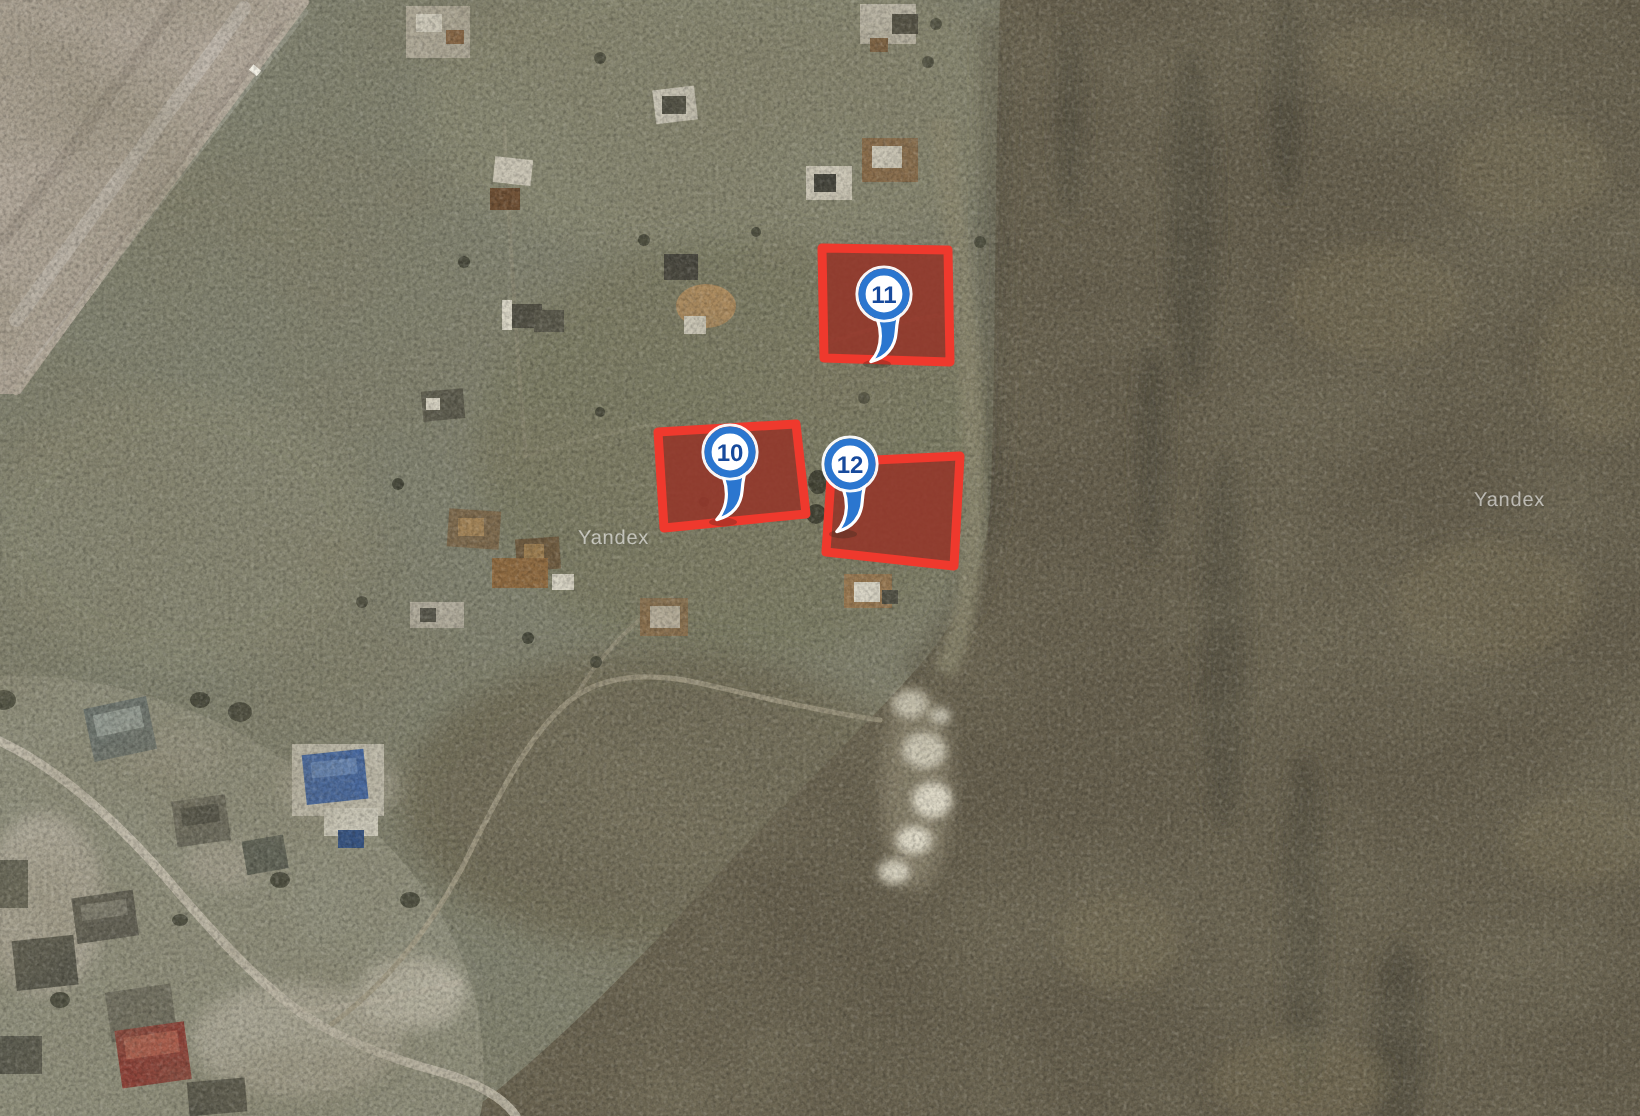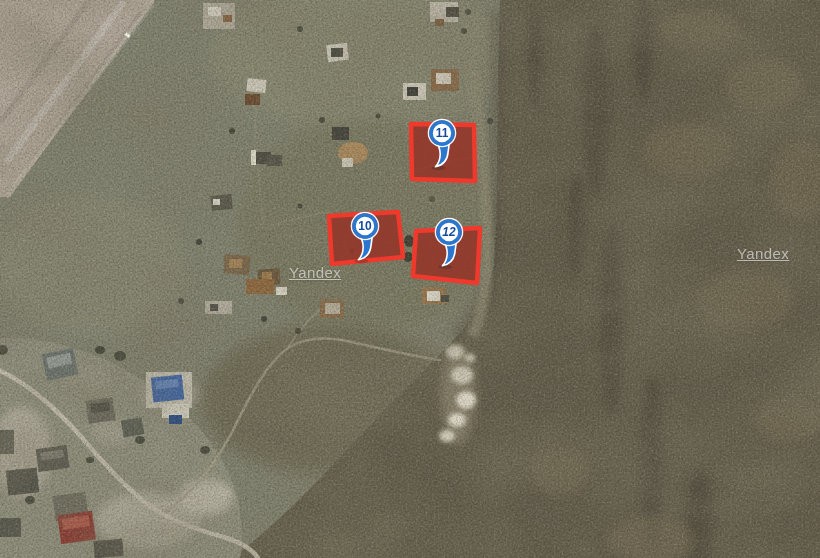--- a/index.html
+++ b/index.html
@@ -8,27 +8,26 @@
     width:820px;height:558px;
     overflow:hidden;
     background:#828370;
     font-family:"Liberation Sans",sans-serif;
   }
   #map svg{position:absolute;left:0;top:0;}
   #markers-layer{position:absolute;left:0;top:0;width:820px;height:558px;}
   .marker{position:absolute;width:34px;height:53px;}
   .watermark{
     position:absolute;
-    font-size:15px;
+    font-size:10px;
     letter-spacing:0.4px;
     color:rgba(255,255,255,0.58);
     text-shadow:0 1px 2px rgba(50,50,40,0.45);
     white-space:nowrap;
     user-select:none;
-    text-decoration:underline;
   }
 </style>
 </head>
 <body>
 
 <div id="map">
 
   <svg id="terrain" width="820" height="558" viewBox="0 0 820 558">
     <defs>
       <filter id="b2" x="-40%" y="-40%" width="180%" height="180%">
@@ -236,30 +235,30 @@
     <div class="watermark" style="left: 737px; top: 245px; color: rgba(255, 255, 255, 0.58);">Yandex</div>
   <div class="marker" style="left: 348px; top: 211px;">
         <svg width="34" height="53" viewBox="0 0 34 53">
           <ellipse cx="13.5" cy="50" rx="7" ry="2.2" fill="rgba(35,35,25,0.28)"></ellipse>
           <path d="M10,20 C13.2,26 15.2,30 15.2,36 C15.2,41 13.6,45.4 10.4,48.8 C18.2,47.1 22.6,41.4 23.1,33.9 C23.4,29.3 24.4,24.6 26,20.2 Z" fill="#2b76cf" stroke="#ffffff" stroke-width="1.6" stroke-linejoin="round"></path>
           <circle cx="17" cy="15" r="13.5" fill="none" stroke="rgba(255,255,255,0.95)" stroke-width="1.6"></circle>
           <circle cx="17" cy="15" r="11" fill="#ffffff" stroke="#2b76cf" stroke-width="3.6"></circle>
           <text x="17" y="19.3" text-anchor="middle" font-family="Liberation Sans, sans-serif" font-size="12" font-weight="bold" fill="#174a9c">10</text>
         </svg>
       </div>
-      <div class="marker" style="left: 425px; top: 118px; text-decoration: underline;">
+      <div class="marker" style="left: 425px; top: 132px; text-decoration: underline;">
         <svg width="34" height="53" viewBox="0 0 34 53">
           <ellipse cx="13.5" cy="50" rx="7" ry="2.2" fill="rgba(35,35,25,0.28)"></ellipse>
           <path d="M10,20 C13.2,26 15.2,30 15.2,36 C15.2,41 13.6,45.4 10.4,48.8 C18.2,47.1 22.6,41.4 23.1,33.9 C23.4,29.3 24.4,24.6 26,20.2 Z" fill="#2b76cf" stroke="#ffffff" stroke-width="1.6" stroke-linejoin="round"></path>
           <circle cx="17" cy="15" r="13.5" fill="none" stroke="rgba(255,255,255,0.95)" stroke-width="1.6"></circle>
           <circle cx="17" cy="15" r="11" fill="#ffffff" stroke="#2b76cf" stroke-width="3.6"></circle>
           <text x="17" y="19.3" text-anchor="middle" font-family="Liberation Sans, sans-serif" font-size="12" font-weight="bold" fill="#174a9c">11</text>
         </svg>
       </div>
-      <div class="marker" style="left: 432px; top: 217px; font-style: italic;">
+      <div class="marker" style="left: 408px; top: 217px;">
         <svg width="34" height="53" viewBox="0 0 34 53">
           <ellipse cx="13.5" cy="50" rx="7" ry="2.2" fill="rgba(35,35,25,0.28)"></ellipse>
           <path d="M10,20 C13.2,26 15.2,30 15.2,36 C15.2,41 13.6,45.4 10.4,48.8 C18.2,47.1 22.6,41.4 23.1,33.9 C23.4,29.3 24.4,24.6 26,20.2 Z" fill="#2b76cf" stroke="#ffffff" stroke-width="1.6" stroke-linejoin="round"></path>
           <circle cx="17" cy="15" r="13.5" fill="none" stroke="rgba(255,255,255,0.95)" stroke-width="1.6"></circle>
           <circle cx="17" cy="15" r="11" fill="#ffffff" stroke="#2b76cf" stroke-width="3.6"></circle>
           <text x="17" y="19.3" text-anchor="middle" font-family="Liberation Sans, sans-serif" font-size="12" font-weight="bold" fill="#174a9c">12</text>
         </svg>
       </div>
     </div>
 

